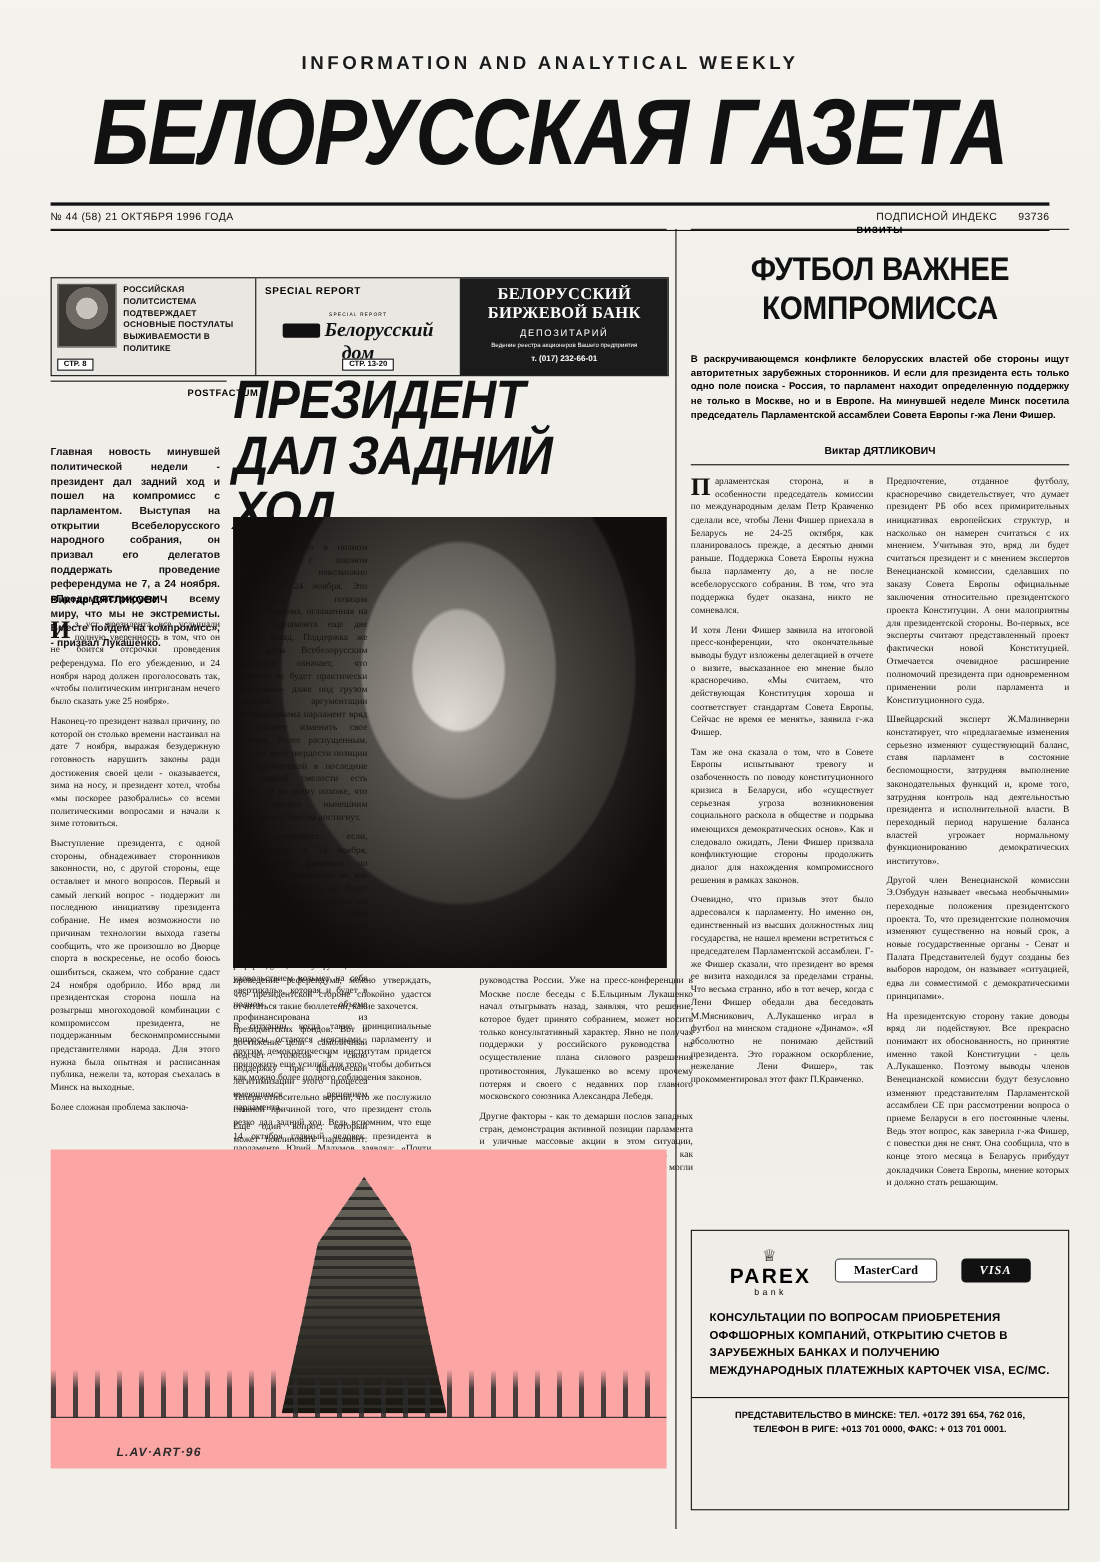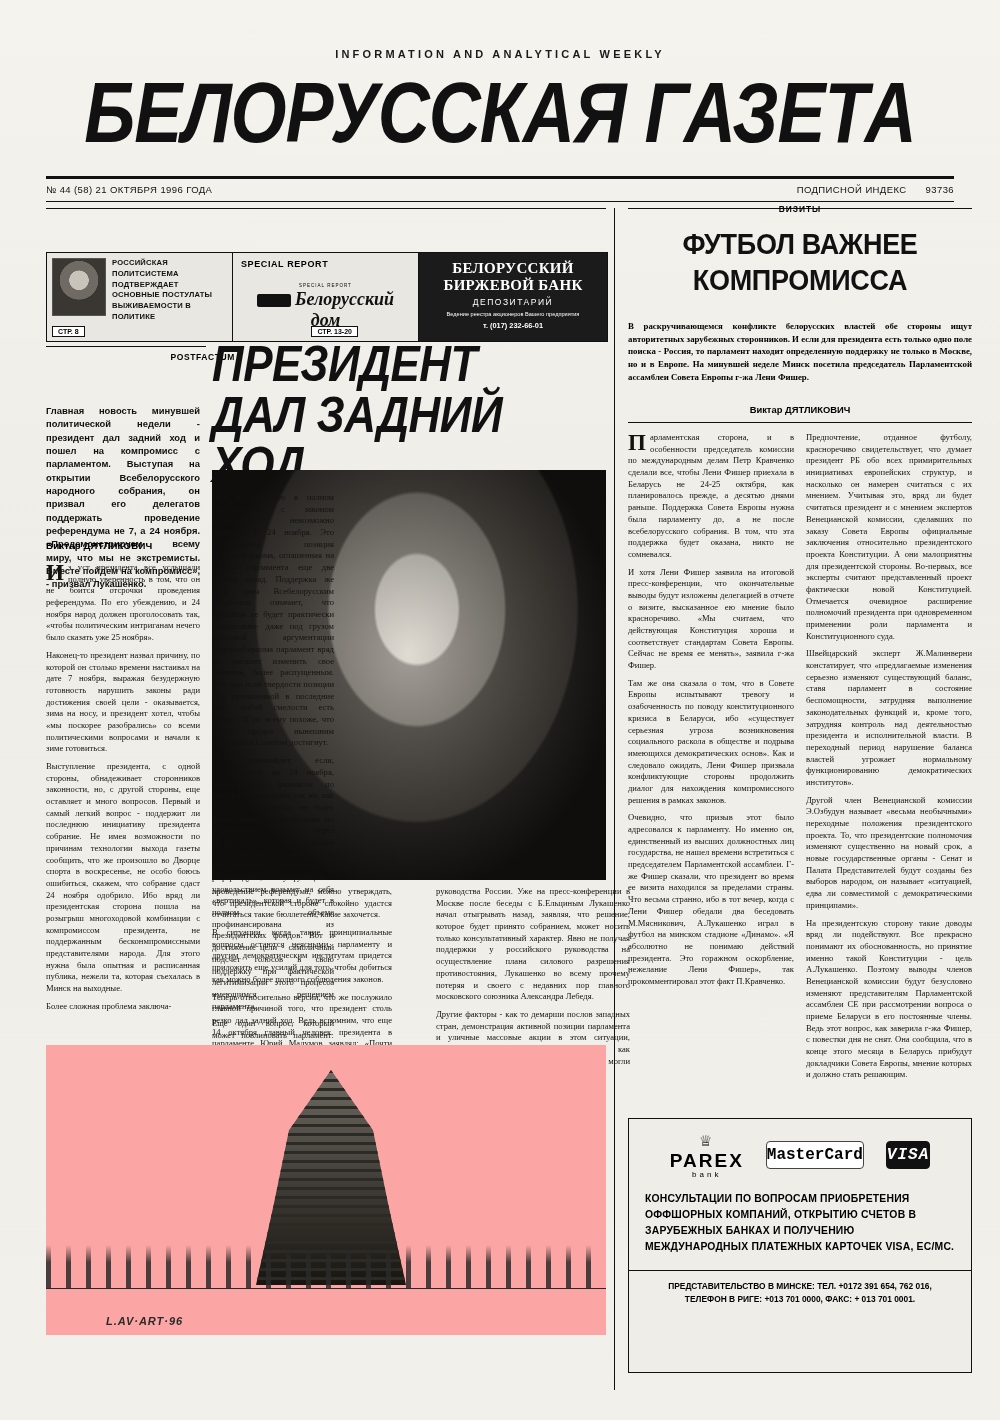--- a/index.html
+++ b/index.html
@@ -7,21 +7,21 @@
   .page{
     width:1000px;height:1420px;background:#f3f1ec;position:relative;
     box-sizing:border-box;overflow:hidden;
   }
   .paper-tint{position:absolute;inset:0;background:linear-gradient(180deg,#f5f3ee 0%,#efede7 40%,#f2f0ea 100%);}
   .content{position:absolute;inset:0;}
 
   
   .kicker{
     text-align:center;font-family:"Liberation Sans",sans-serif;
-    font-size:11px;letter-spacing:3.2px;font-weight:700;color:#1a1a1a;
+    font-size:17px;letter-spacing:3.2px;font-weight:700;color:#1a1a1a;
     padding-top:48px;
   }
   .masthead{
     text-align:center;font-family:"Liberation Sans",sans-serif;
     font-weight:700;font-style:italic;font-size:72px;letter-spacing:-1px;
     color:#111;margin-top:10px;line-height:1;
     transform:scaleY(1.18);transform-origin:center top;
   }
   .rule-thick{height:3px;background:#111;margin:34px 46px 0 46px;}
   .masthead-meta{
@@ -134,39 +134,39 @@
     position:absolute;left:630px;top:204px;width:340px;text-align:center;
     font-family:"Liberation Sans",sans-serif;font-size:8.4px;font-weight:700;letter-spacing:1px;
   }
   .right-head{
     position:absolute;left:628px;top:228px;width:344px;text-align:center;
     font-family:"Liberation Sans",sans-serif;font-weight:700;font-size:27px;line-height:1.18;
     letter-spacing:-.3px;color:#111;transform:scaleY(1.1);transform-origin:center top;
   }
   .right-lead{
     position:absolute;left:628px;top:320px;width:344px;
-    font-family:Liberation Serif, serif;font-size:8.8px;line-height:1.44;text-align:justify;font-weight:700;
+    font-family:Liberation Sans, sans-serif;font-size:8.8px;line-height:1.44;text-align:justify;font-weight:700;
   }
   .right-byline{
     position:absolute;left:628px;top:404px;width:344px;text-align:center;
     font-family:"Liberation Sans",sans-serif;font-size:9.4px;font-weight:700;
   }
 
   
   .ad{
     position:absolute;left:628px;top:1118px;width:344px;height:255px;
     border:1px solid #111;background:#efede7;box-sizing:border-box;
   }
   .ad .logos{display:flex;align-items:center;justify-content:center;gap:22px;height:72px;}
   .ad .parex{text-align:center;font-family:"Liberation Sans",sans-serif;}
   .ad .parex .crown{font-size:15px;letter-spacing:2px;}
   .ad .parex .nm{font-weight:700;font-size:19px;letter-spacing:2px;}
   .ad .parex .sub{font-size:8px;letter-spacing:3px;margin-top:-2px;}
-  .ad .card{border:1px solid #444;border-radius:4px;padding:4px 0;background:#fff;
-    font-family:Liberation Mono, monospace;font-size:16px;font-weight:700;}
+  .ad .card{border:1px solid #444;border-radius:4px;padding:4px 16px;background:#fff;
+    font-family:Liberation Serif, serif;font-size:11px;font-weight:700;}
   .ad .card.visa{font-style:italic;letter-spacing:1px;background:#111;color:#fff;border-color:#111;}
   .ad .adtext{
     padding:0 16px;font-family:"Liberation Sans",sans-serif;font-size:10.4px;font-weight:700;
     line-height:1.55;letter-spacing:.2px;text-align:left;
   }
   .ad .adrule{height:1px;background:#111;margin:14px 0 0 0;}
   .ad .adfoot{
     padding:9px 12px;font-family:"Liberation Sans",sans-serif;font-size:8.4px;font-weight:700;
     line-height:1.6;text-align:center;
   }

